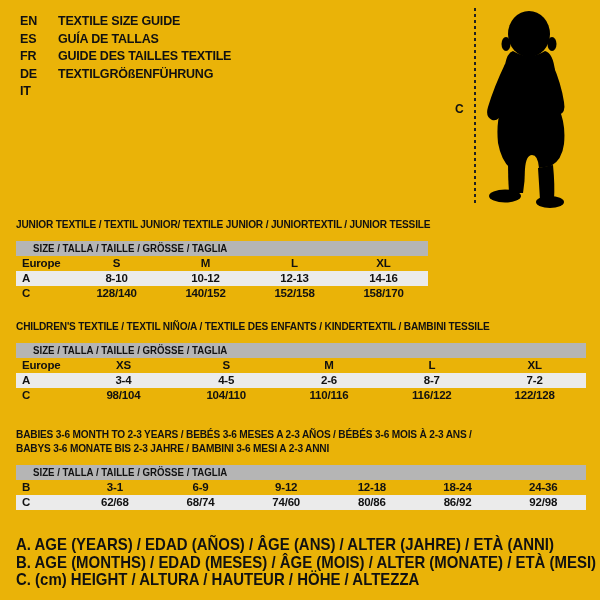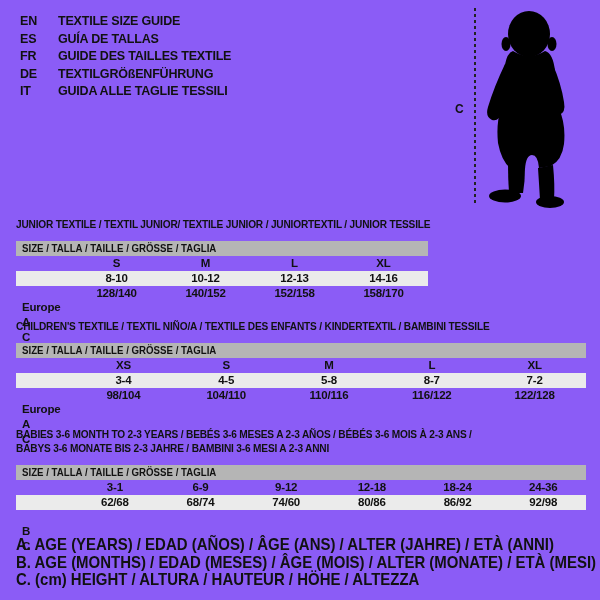--- a/index.html
+++ b/index.html
@@ -1,21 +1,21 @@
 <!DOCTYPE html>
 <html style="--band: #b5b5b5; --row-alt: #ebebeb; --text: #111111;"><head>
 <meta charset="utf-8">
 <style>
   html,body{margin:0;padding:0;}
   body{
     width:600px;height:600px;background:#fff;color:var(--text,#111);
     font-family:"Liberation Sans", sans-serif;
     -webkit-font-smoothing:antialiased;
   }
-  .page{position:relative;width:600px;height:600px;overflow:hidden;background:#8b5cf6;}
+  .page{position:relative;width:600px;height:600px;overflow:hidden;background:#eab308;}
 
   
   .langs{position:absolute;left:20px;top:13px;font-size:12.5px;font-weight:700;line-height:17.5px;letter-spacing:-0.2px;}
   .lang-row{display:flex;}
   .lang-code{width:38px;}
 
   
   .dash-line{
     position:absolute;left:474px;top:8px;width:2px;height:198px;
     background:repeating-linear-gradient(to bottom,#222 0 3px,transparent 3px 6px);
@@ -24,25 +24,25 @@
   .fig-svg{position:absolute;left:481px;top:9px;width:100px;height:200px;}
 
   
   .table-block{position:absolute;left:16px;}
   .tb0{top:217px;width:412px;}
   .tb1{top:319px;width:570px;}
   .tb2{top:427px;width:570px;}
   .ttl{font-size:11.5px;font-weight:700;line-height:14px;letter-spacing:-0.2px;}
   .ttl div{white-space:nowrap;transform:scaleX(0.88);transform-origin:left center;}
   .tbl{margin-top:10px;}
-  .band{background:var(--band,#b5b5b5);height:15px;line-height:15px;padding-left:6px;font-size:11px;font-weight:700;}
+  .band{background:var(--band,#b5b5b5);height:15px;line-height:15px;padding-left:17px;font-size:11px;font-weight:700;}
   .band span{display:inline-block;white-space:nowrap;transform:scaleX(0.88);transform-origin:left center;}
   .trow{display:flex;height:15px;line-height:15px;font-size:11.5px;font-weight:700;}
   .trow.alt{background:var(--row-alt,#ebebeb);}
-  .trow .lbl{width:50px;padding-left:6px;letter-spacing:-0.2px;margin-top:44px;}
+  .trow .lbl{width:50px;padding-left:6px;letter-spacing:-0.2px;}
   .trow .cell{flex:1;text-align:center;letter-spacing:-0.2px;}
 
   
   .legend{position:absolute;left:16px;top:536px;font-size:17px;font-weight:700;line-height:17.5px;}
   .legend div{white-space:nowrap;transform:scaleX(0.88);transform-origin:left center;}
 </style>
 </head>
 <body>
 
 <div class="page">
@@ -59,21 +59,20 @@
     <div class="lang-row">
       <span class="lang-code">FR</span>
       <span class="lang-label">GUIDE DES TAILLES TEXTILE</span>
     </div>
     <div class="lang-row">
       <span class="lang-code">DE</span>
       <span class="lang-label">TEXTILGRÖßENFÜHRUNG</span>
     </div>
     <div class="lang-row">
       <span class="lang-code">IT</span>
-      <span class="lang-label">GUIDA ALLE TAGLIE TESSILI</span>
     </div>
   </div>
 
   <div class="dash-line"></div>
   <div class="c-mark">C</div>
   <svg class="fig-svg" viewBox="0 0 100 200" aria-hidden="true">
     <g fill="#000">
       <ellipse cx="48" cy="25" rx="21" ry="23"></ellipse>
       <ellipse cx="25" cy="35" rx="4.5" ry="7"></ellipse>
       <ellipse cx="71" cy="35" rx="4.5" ry="7"></ellipse>
@@ -132,21 +131,21 @@
             <span class="cell">XS</span>
             <span class="cell">S</span>
             <span class="cell">M</span>
             <span class="cell">L</span>
             <span class="cell">XL</span>
           </div>
           <div class="trow alt">
             <span class="lbl">A</span>
             <span class="cell">3-4</span>
             <span class="cell">4-5</span>
-            <span class="cell">5-8</span>
+            <span class="cell">2-6</span>
             <span class="cell">8-7</span>
             <span class="cell">7-2</span>
           </div>
           <div class="trow">
             <span class="lbl">C</span>
             <span class="cell">98/104</span>
             <span class="cell">104/110</span>
             <span class="cell">110/116</span>
             <span class="cell">116/122</span>
             <span class="cell">122/128</span>

